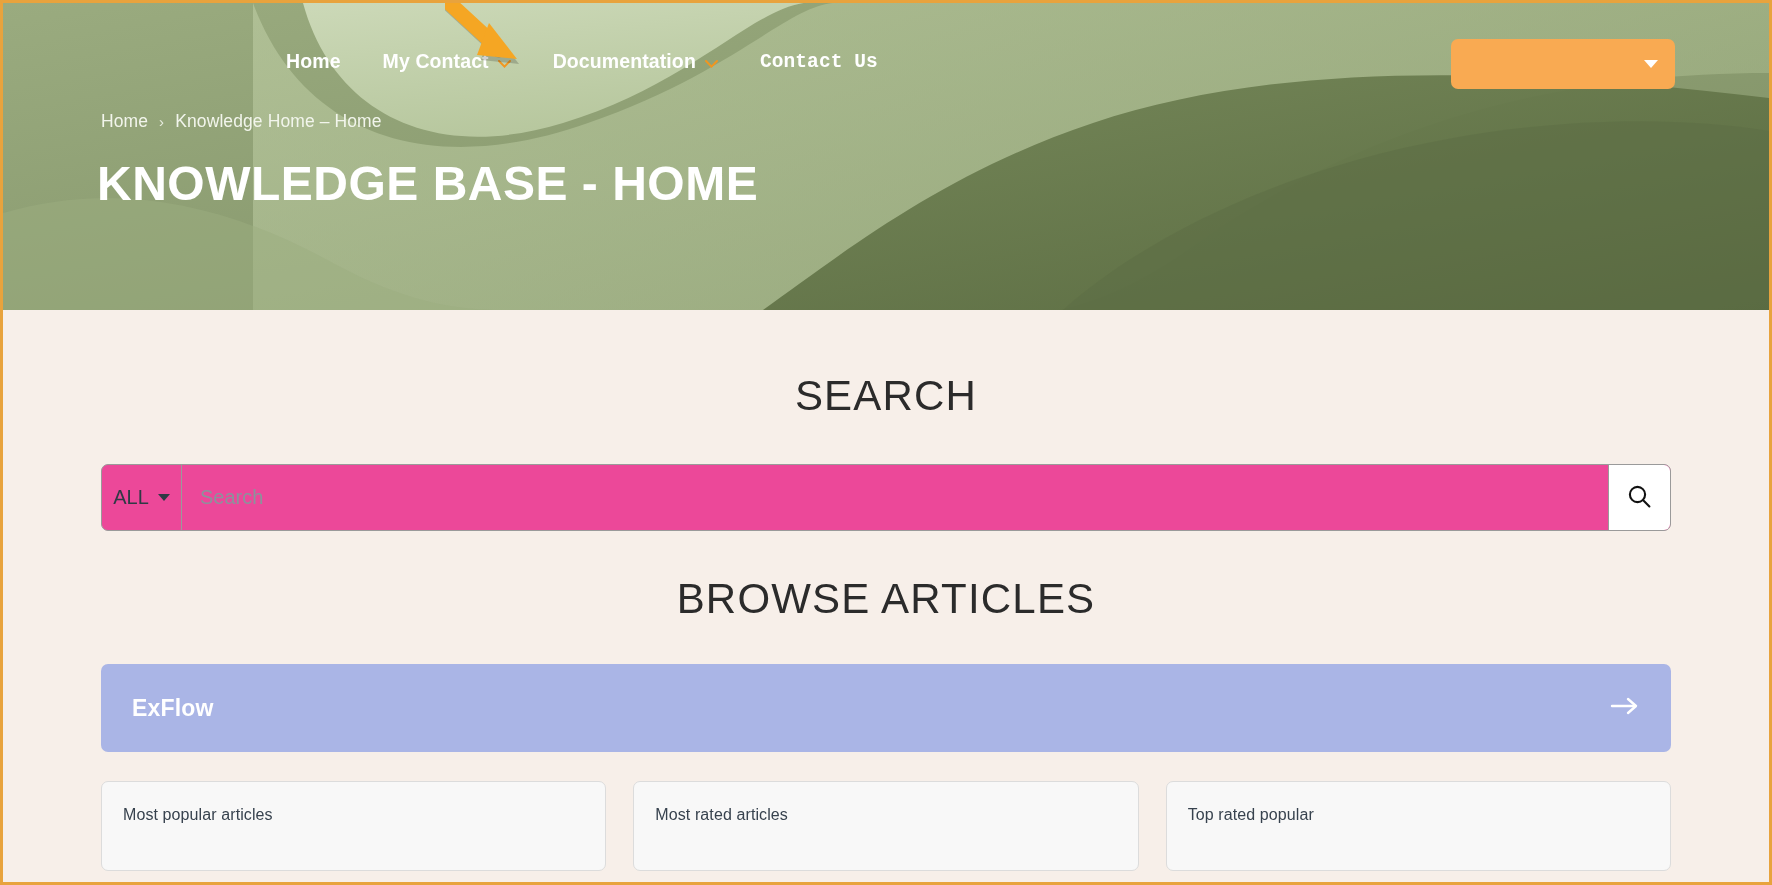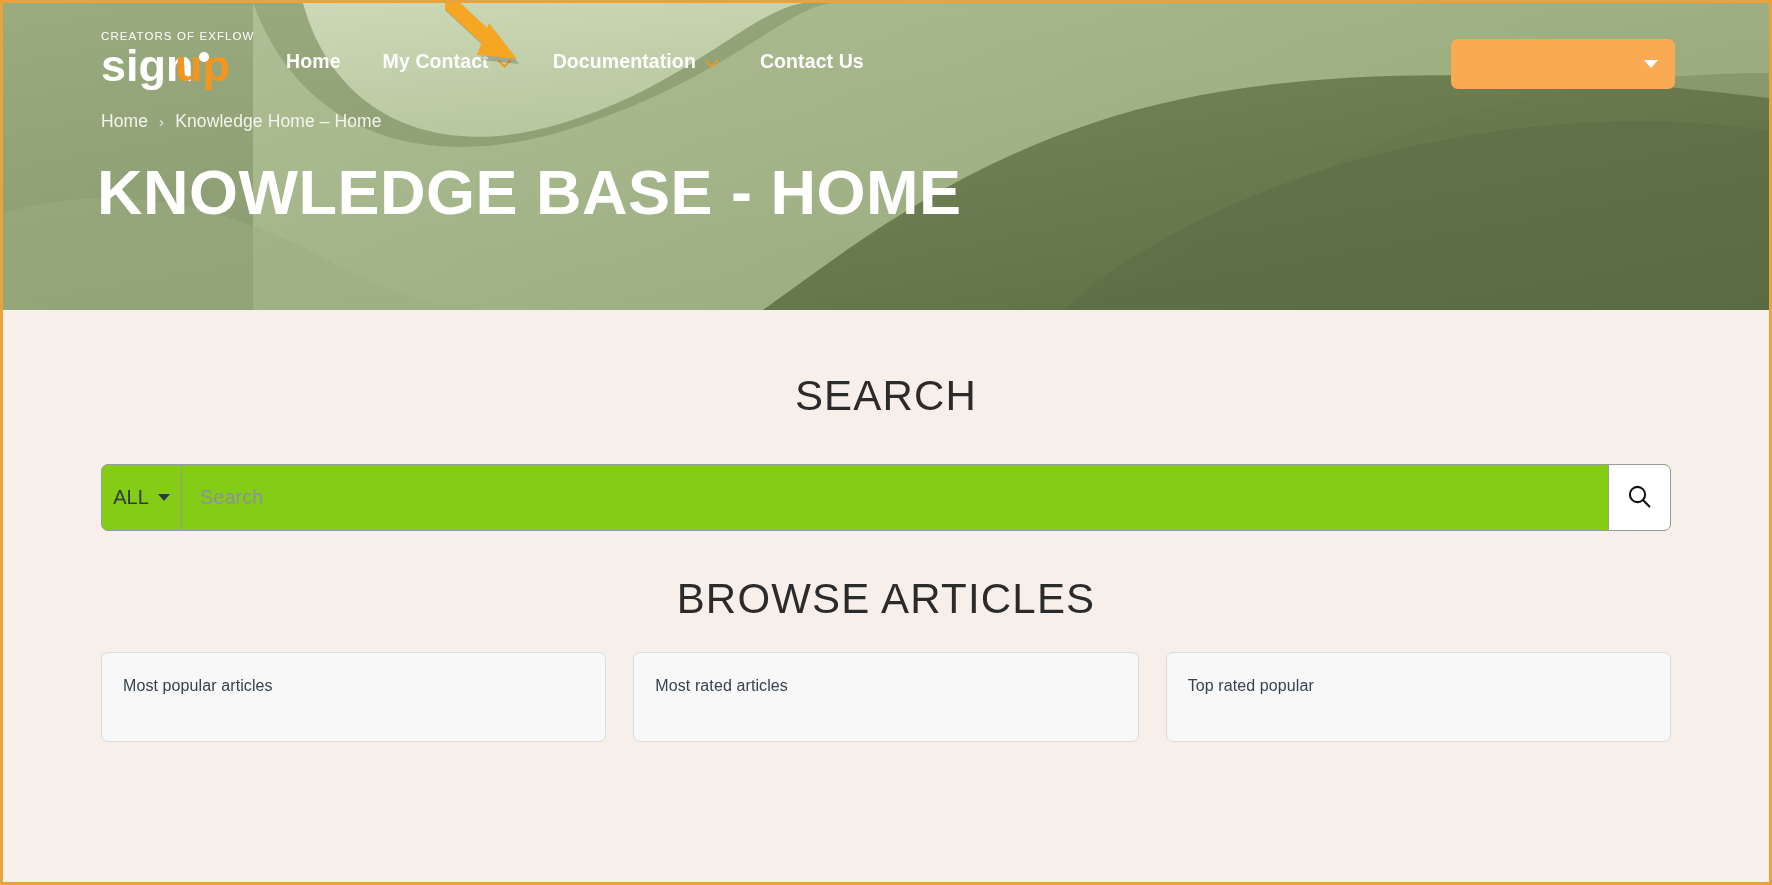--- a/index.html
+++ b/index.html
@@ -74,21 +74,21 @@
     align-items: center;
     gap: 9px;
     color: #ffffff;
     font-size: 19.5px;
     font-weight: 700;
     letter-spacing: .1px;
     margin-right: 42px;
     cursor: pointer;
     white-space: nowrap;
   }
-  .nav-item:last-child { margin-right: 15px; }
+  .nav-item:last-child { margin-right: 15px; font-family: Liberation Mono, monospace; }
   .chev {
     display: inline-block;
     width: 13px; height: 8px;
     position: relative;
     top: 2px;
   }
   .chev svg { display: block; }
 
   
   .cta {
@@ -140,21 +140,21 @@
     letter-spacing: .1px;
   }
   .breadcrumb a { color: #f2f5ec; text-decoration: none; cursor: pointer; }
   .bc-sep { font-size: 15px; opacity: .9; }
 
   
   .hero-title {
     position: absolute;
     left: 94px;
     top: 157px;
-    font-size: 63px;
+    font-size: 48px;
     line-height: 1.02;
     font-weight: 700;
     color: #ffffff;
     letter-spacing: .5px;
     white-space: nowrap;
   }
 
   
   .anno-arrow {
     position: absolute;
@@ -179,21 +179,21 @@
     color: #2b2b2b;
     letter-spacing: 1.2px;
   }
   .search-title { margin-top: 62px; }
   .browse-title { margin-top: 44px; }
 
   
   .searchbar {
     margin-top: 44px;
     height: 67px;
-    background: #84cc16;
+    background: #ec4899;
     border: 1px solid #9a9a9a;
     border-radius: 7px;
     display: flex;
     align-items: stretch;
     overflow: hidden;
   }
   .search-scope {
     width: 80px;
     display: flex;
     align-items: center;
@@ -303,30 +303,20 @@
       <path d="M0,0 L300,0 C330,110 430,160 560,120 C700,78 760,-10 820,0 L0,0 Z" fill="url(#gB)" opacity="0.95"></path>
       <path d="M250,0 C300,135 430,175 585,120 C740,66 790,-5 840,0 L1766,0 L1766,70
                C1500,70 1320,150 1180,250 C1090,315 980,330 900,307 L250,307 Z" fill="url(#gD)" opacity="0.55"></path>
       <path d="M760,307 C840,250 940,170 1090,120 C1260,63 1480,60 1766,95 L1766,307 Z" fill="url(#gC)" opacity="0.92"></path>
       <path d="M1060,307 C1140,235 1280,165 1450,135 C1570,114 1680,114 1766,128 L1766,307 Z" fill="#5d6e45" opacity="0.55"></path>
       <path d="M0,210 C120,175 230,205 330,260 C400,298 450,307 500,307 L0,307 Z" fill="#9cad80" opacity="0.5"></path>
     </svg>
 
     <div class="hero-inner">
 
-      <div class="logo-block">
-        <div class="logo-kicker">CREATORS OF EXFLOW</div>
-        <div class="logo-mark">
-          <svg class="logo-svg" width="154" height="48" viewBox="0 0 154 48">
-            <text x="0" y="38" font-family="Liberation Sans, sans-serif" font-size="45" font-weight="700" fill="#ffffff">sign</text>
-            <text x="74" y="38" font-family="Liberation Sans, sans-serif" font-size="45" font-weight="700" fill="#f2961f">up</text>
-            <circle cx="103" cy="14" r="5" fill="#ffffff"></circle>
-          </svg>
-        </div>
-      </div>
 
       <nav class="nav">
         <div class="nav-item">
           <span>Home</span>
         </div>
         <div class="nav-item">
           <span>My Contact</span>
           <span class="chev">
             <svg width="13" height="8" viewBox="0 0 13 8">
                 <path d="M1 1 L6.5 6.6 L12 1" fill="none" stroke="#f2961f" stroke-width="1.9" stroke-linecap="round"></path>
@@ -386,20 +376,29 @@
           <svg width="25" height="25" viewBox="0 0 25 25">
             <circle cx="10.5" cy="10.5" r="7.6" fill="none" stroke="#111111" stroke-width="2.1"></circle>
             <line x1="16.2" y1="16.2" x2="22.4" y2="22.4" stroke="#111111" stroke-width="2.1" stroke-linecap="round"></line>
           </svg>
         </span>
       </button>
     </div>
 
     <h2 class="section-title browse-title">BROWSE ARTICLES</h2>
 
+    <div class="cat-card">
+      <span class="cat-card-label">ExFlow</span>
+      <span>
+        <svg width="30" height="20" viewBox="0 0 30 20">
+          <line x1="2" y1="10" x2="25" y2="10" stroke="#ffffff" stroke-width="2.4" stroke-linecap="round"></line>
+          <path d="M18 3 L26 10 L18 17" fill="none" stroke="#ffffff" stroke-width="2.4" stroke-linecap="round" stroke-linejoin="round"></path>
+        </svg>
+      </span>
+    </div>
 
     <div class="cards-row">
       <section class="art-card">
         <div class="art-card-title">Most popular articles</div>
       </section>
       <section class="art-card">
         <div class="art-card-title">Most rated articles</div>
       </section>
       <section class="art-card">
         <div class="art-card-title">Top rated popular</div>

